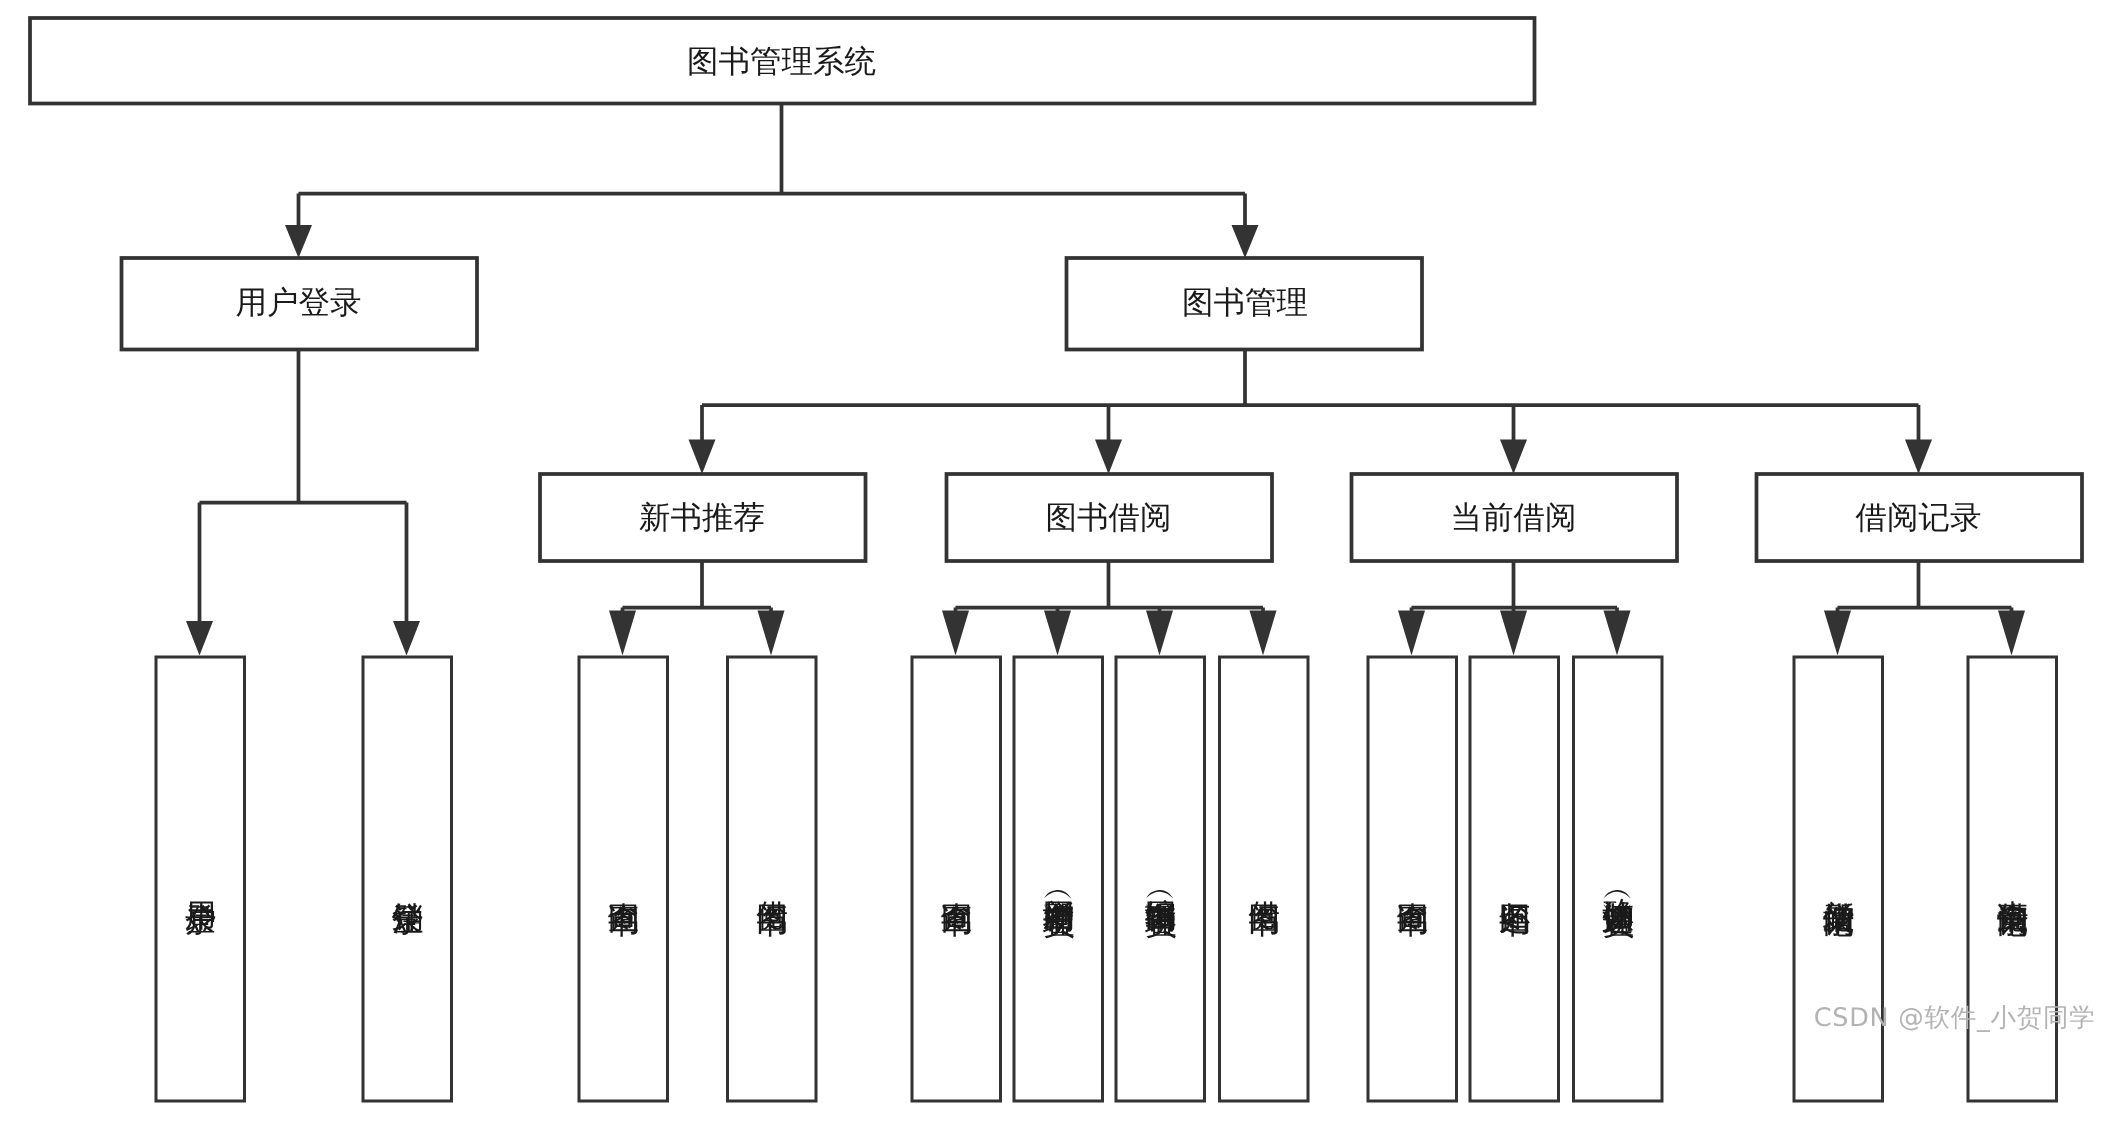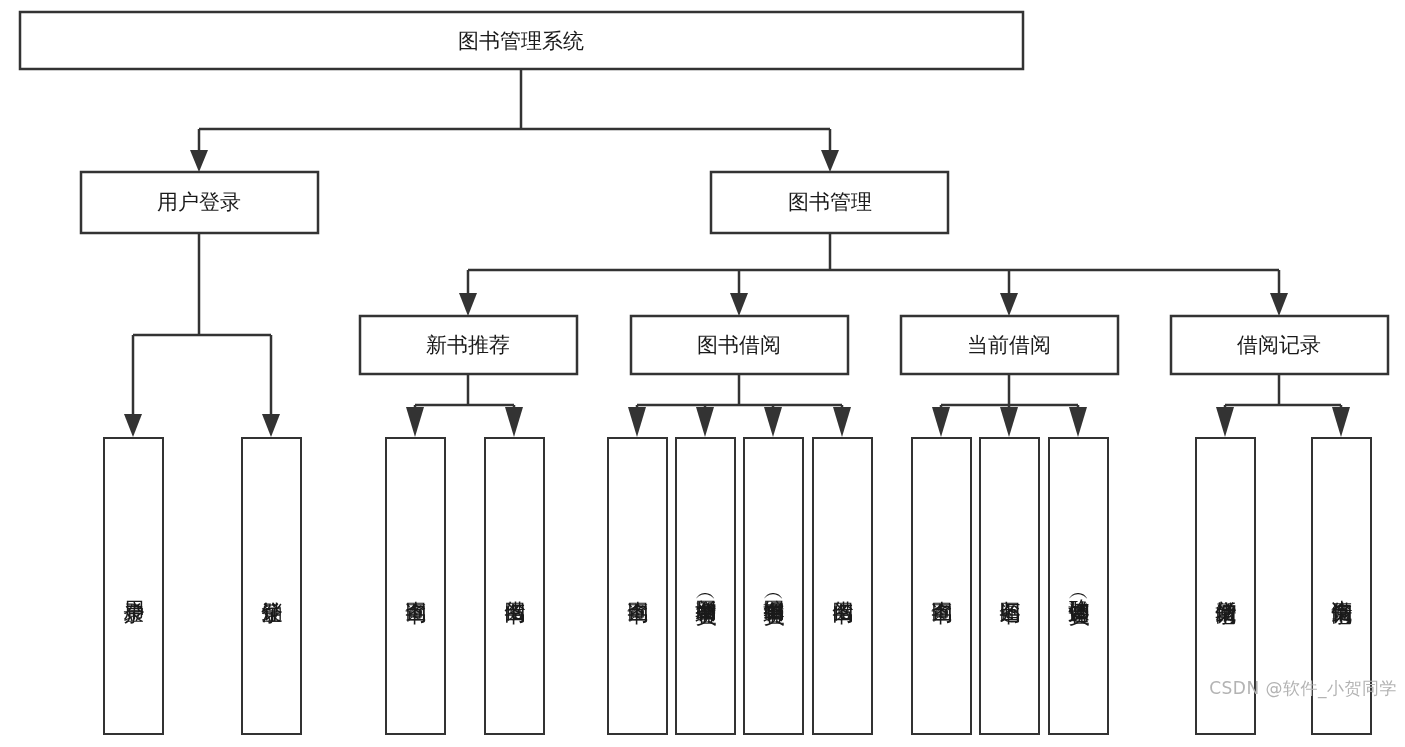--- a/index.html
+++ b/index.html
@@ -38,21 +38,21 @@
   .node-label-h {
     font-family: "DejaVu Sans", "Liberation Sans", sans-serif;
     font-size: 21px;
     fill: #1a1a1a;
     text-anchor: middle;
     dominant-baseline: middle;
   }
   .watermark-text {
     position: absolute;
     right: 8px;
-    bottom: 10px;
+    bottom: 20px;
     font-family: "DejaVu Sans", "Liberation Sans", sans-serif;
     font-size: 17px;
     color: #b3b3b3;
     white-space: nowrap;
     letter-spacing: 0.5px;
     margin-left: 12px;
   }
   .vnode {
     position: absolute;
     box-sizing: border-box;

